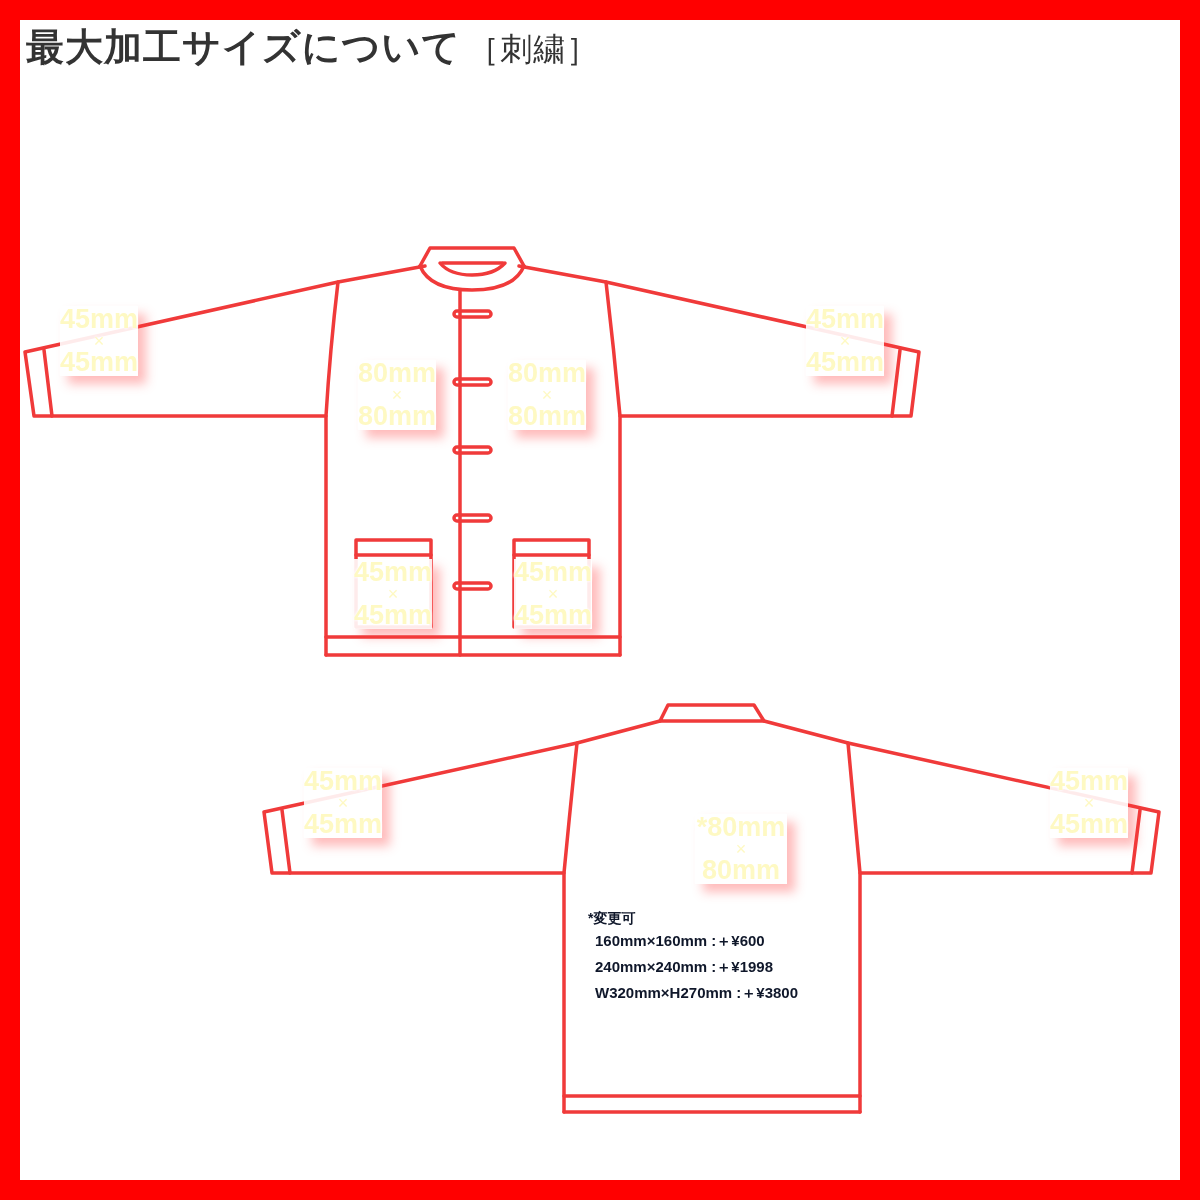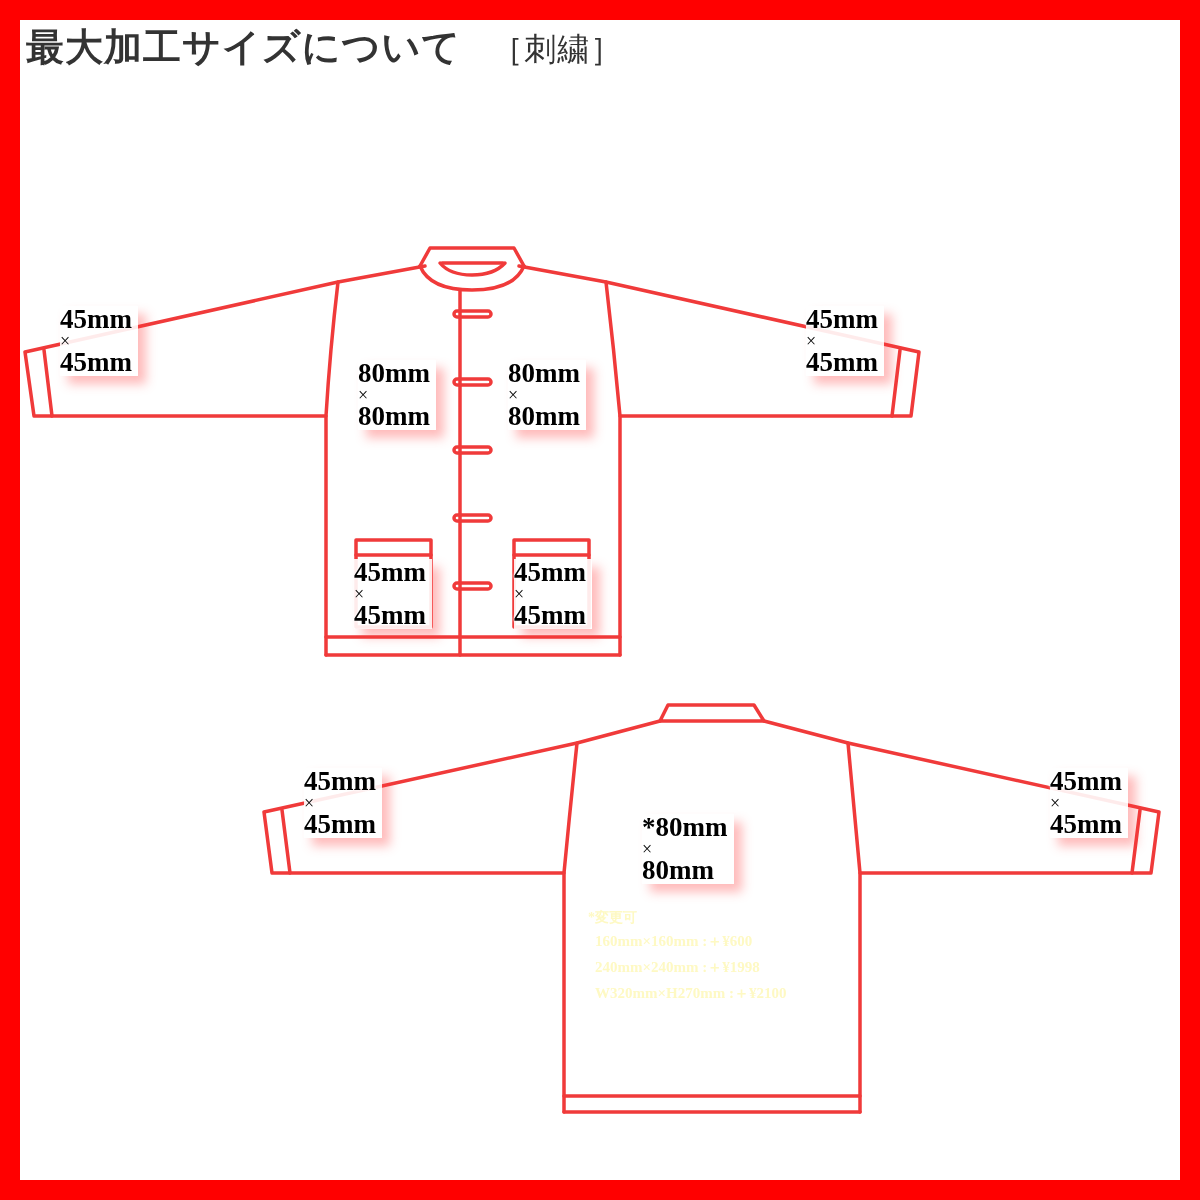--- a/index.html
+++ b/index.html
@@ -1,24 +1,24 @@
 <!DOCTYPE html>
 <html><head>
 <meta charset="utf-8">
 <style>
   html, body { margin: 0; padding: 0; }
   body { width: 1200px; height: 1200px; background: #ff0000; position: relative; overflow: hidden; font-family: "DejaVu Sans", sans-serif; }
   .canvas { position: absolute; left: 20px; top: 20px; width: 1160px; height: 1160px; background: #ffffff; }
   .title { position: absolute; left: 26px; top: 22px; font-size: 38px; font-weight: bold; color: #333333; letter-spacing: 1px; white-space: nowrap; }
-  .title .sub { font-weight: normal; font-size: 32px; margin-left: 30px; }
+  .title .sub { font-weight: normal; font-size: 32px; margin-left: 6px; }
   svg.garments { position: absolute; left: 0; top: 0; width: 1200px; height: 1200px; }
-  .label { position: absolute; text-align: left; color: #000000; font-weight: bold; font-family: Liberation Serif, serif; line-height: 1; background: rgba(255,255,255,0.9); text-shadow: 0 0 3px #fff, 0 0 3px #fff; box-shadow: 8px 8px 10px rgba(255,60,60,0.35); }
+  .label { position: absolute; text-align: center; color: #fef9c3; font-weight: bold; font-family: Liberation Sans, sans-serif; line-height: 1; background: rgba(255,255,255,0.9); text-shadow: 0 0 3px #fff, 0 0 3px #fff; box-shadow: 8px 8px 10px rgba(255,60,60,0.35); }
   .label .dim { display: block; font-size: 27px; }
   .label .x { display: block; font-size: 18px; font-weight: normal; line-height: 16px; }
-  .note { position: absolute; left: 588px; top: 908px; color: #fef9c3; font-weight: bold; font-family: Liberation Serif, serif; font-size: 15px; line-height: 26px; }
+  .note { position: absolute; left: 588px; top: 908px; color: #0f172a; font-weight: bold; font-family: Liberation Sans, sans-serif; font-size: 15px; line-height: 26px; }
   .note .head { display: block; font-size: 14px; line-height: 20px; }
   .note .row { display: block; padding-left: 7px; }
 </style>
 </head>
 <body>
 
 <div class="canvas"></div>
 
 <div class="title">
   <span>最大加工サイズについて</span><span class="sub">［刺繍］</span>
@@ -109,24 +109,24 @@
 <div class="label" style="left:304px; top:768px; width:78px;">
   <span class="dim">45mm</span>
   <span class="x">×</span>
   <span class="dim">45mm</span>
 </div>
 <div class="label" style="left:1050px; top:768px; width:78px;">
   <span class="dim">45mm</span>
   <span class="x">×</span>
   <span class="dim">45mm</span>
 </div>
-<div class="label" style="left:642px; top:814px; width:92px;">
+<div class="label" style="left:695px; top:814px; width:92px;">
   <span class="dim">*80mm</span>
   <span class="x">×</span>
   <span class="dim">80mm</span>
 </div>
 
 <div class="note">
   <span class="head">*変更可</span>
   <span class="row">160mm×160mm :＋¥600</span>
   <span class="row">240mm×240mm :＋¥1998</span>
-  <span class="row">W320mm×H270mm :＋¥2100</span>
+  <span class="row">W320mm×H270mm :＋¥3800</span>
 </div>
 
 </body></html>

